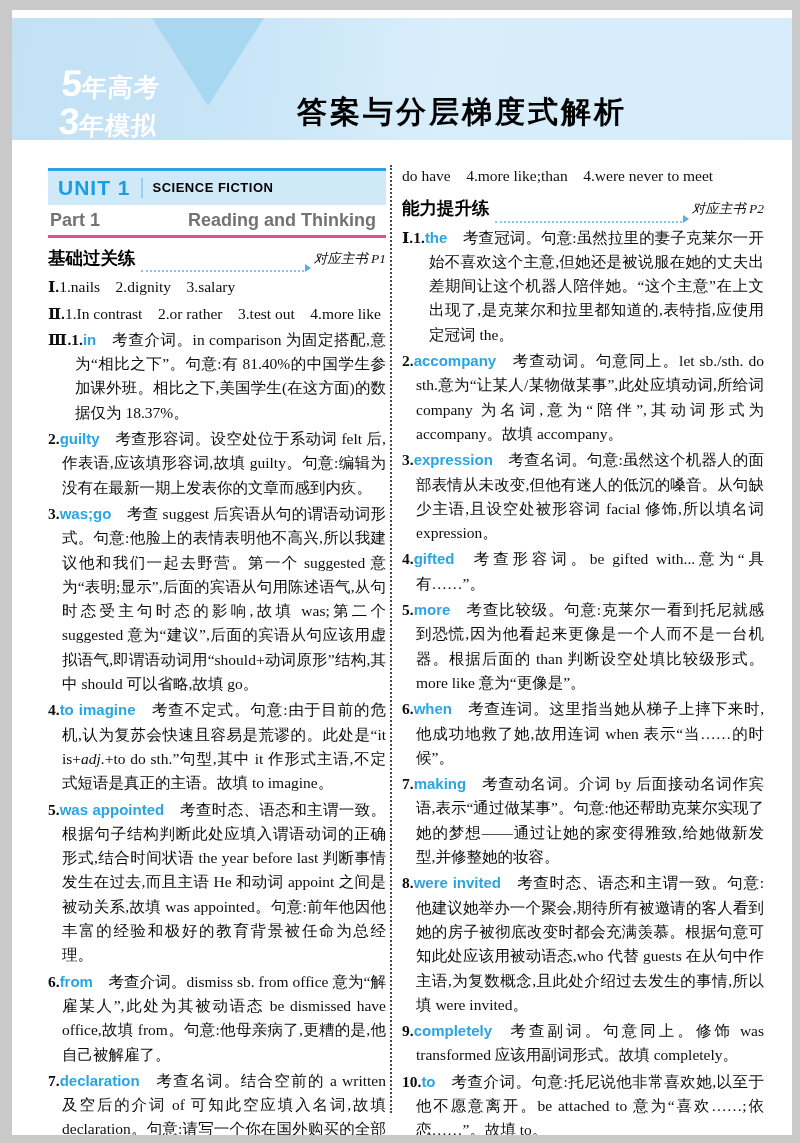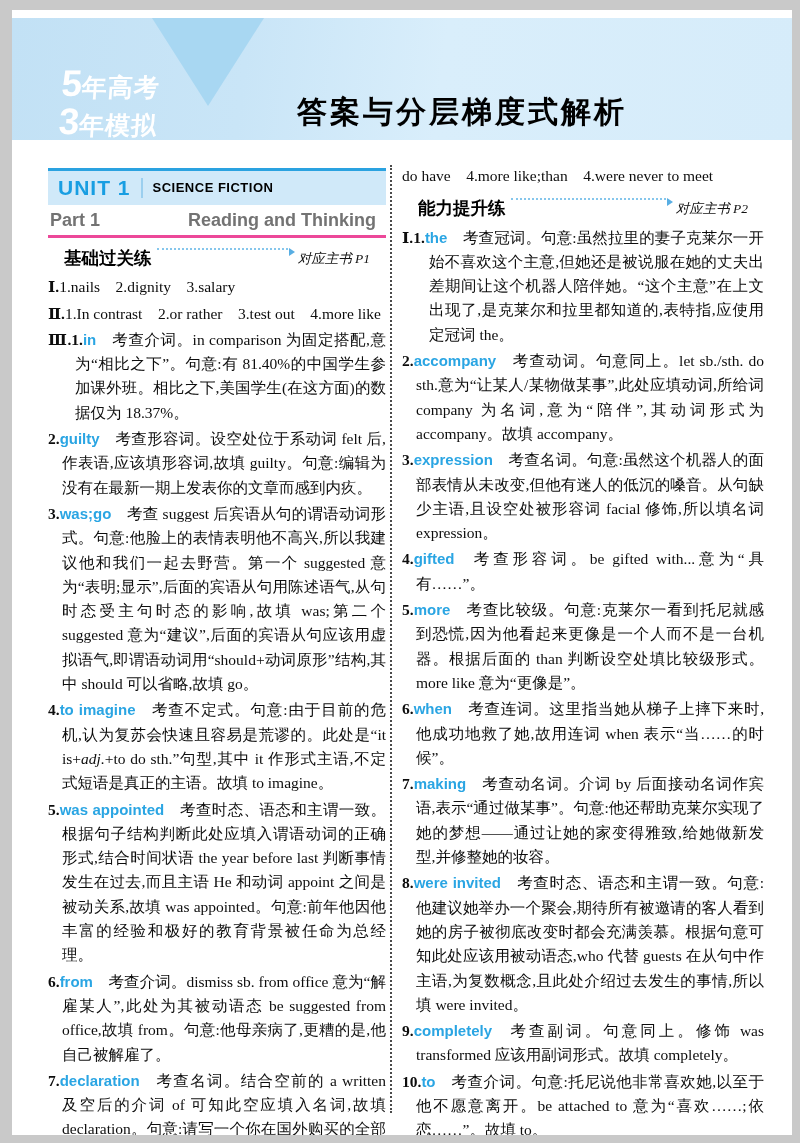--- a/index.html
+++ b/index.html
@@ -30,21 +30,21 @@
   
   .unit-block{border-top:3px solid #2aa2e0;border-bottom:3px solid #ec4899;margin-bottom:4px;}
   .unit-bar{background:#d0e9f9;height:34px;display:flex;align-items:center;padding:0 10px;gap:10px;}
   .unit-label{color:#189ee2;font-family:"Liberation Sans","DejaVu Sans",sans-serif;font-weight:bold;font-size:21px;letter-spacing:1px;white-space:nowrap;}
   .unit-sep{width:2px;height:20px;background:#9bcfef;}
   .unit-title{color:#000;font-family:"Liberation Sans","DejaVu Sans",sans-serif;font-weight:bold;font-size:13px;letter-spacing:0.5px;white-space:nowrap;}
   .unit-part{height:30px;display:flex;align-items:center;padding:0 10px 0 2px;gap:16px;
     color:#737373;font-family:"Liberation Sans","DejaVu Sans",sans-serif;font-weight:bold;font-size:18px;justify-content:space-between;}
 
   
-  .sec{display:flex;align-items:flex-start;margin:8px 16px 5px;}
+  .sec{display:flex;align-items:flex-end;margin:8px 0 5px;}
   .sec-title{font-family:"Liberation Sans","DejaVu Sans",sans-serif;font-weight:bold;font-size:17.5px;color:#000;white-space:nowrap;}
   .sec-leader{flex:1;margin:0 1px 0 5px;height:0;border-bottom:2px dotted #85c6ec;transform:translateY(2px);}
   .sec-arrow{width:0;height:0;border-left:6px solid #58aee3;border-top:4px solid transparent;
     border-bottom:4px solid transparent;margin-right:3px;transform:translateY(2px);}
   .sec-ref{font-style:italic;font-size:13.5px;color:#111;white-space:nowrap;transform:translateY(1px);}
 
   
   .item{margin:2px 0;}
   .item.roman{padding-left:27px;text-indent:-27px;}
   .item.num{padding-left:14px;text-indent:-14px;}
@@ -90,21 +90,21 @@
     </div>
 
     <div>
         <p class="item roman"><span class="sg-b">Ⅰ.</span><span class="sg-r">1.nails  2.dignity  3.salary</span></p>
         <p class="item roman"><span class="sg-b">Ⅱ.</span><span class="sg-r">1.In contrast  2.or rather  3.test out  4.more like</span></p>
         <p class="item roman"><span class="sg-b">Ⅲ.1.</span><span class="sg-a">in</span><span class="sg-r">  考查介词。in comparison 为固定搭配,意为“相比之下”。句意:有 81.40%的中国学生参加课外班。相比之下,美国学生(在这方面)的数据仅为 18.37%。</span></p>
         <p class="item num"><span class="sg-b">2.</span><span class="sg-a">guilty</span><span class="sg-r">  考查形容词。设空处位于系动词 felt 后,作表语,应该填形容词,故填 guilty。句意:编辑为没有在最新一期上发表你的文章而感到内疚。</span></p>
         <p class="item num"><span class="sg-b">3.</span><span class="sg-a">was;go</span><span class="sg-r">  考查 suggest 后宾语从句的谓语动词形式。句意:他脸上的表情表明他不高兴,所以我建议他和我们一起去野营。第一个 suggested 意为“表明;显示”,后面的宾语从句用陈述语气,从句时态受主句时态的影响,故填 was;第二个 suggested 意为“建议”,后面的宾语从句应该用虚拟语气,即谓语动词用“should+动词原形”结构,其中 should 可以省略,故填 go。</span></p>
         <p class="item num"><span class="sg-b">4.</span><span class="sg-a">to imagine</span><span class="sg-r">  考查不定式。句意:由于目前的危机,认为复苏会快速且容易是荒谬的。此处是“it is+</span><span class="sg-i">adj.</span><span class="sg-r">+to do sth.”句型,其中 it 作形式主语,不定式短语是真正的主语。故填 to imagine。</span></p>
         <p class="item num"><span class="sg-b">5.</span><span class="sg-a">was appointed</span><span class="sg-r">  考查时态、语态和主谓一致。根据句子结构判断此处应填入谓语动词的正确形式,结合时间状语 the year before last 判断事情发生在过去,而且主语 He 和动词 appoint 之间是被动关系,故填 was appointed。句意:前年他因他丰富的经验和极好的教育背景被任命为总经理。</span></p>
-        <p class="item num"><span class="sg-b">6.</span><span class="sg-a">from</span><span class="sg-r">  考查介词。dismiss sb. from office 意为“解雇某人”,此处为其被动语态 be suggested from office,故填 from。句意:他母亲病了,更糟的是,他自己被解雇了。</span></p>
+        <p class="item num"><span class="sg-b">6.</span><span class="sg-a">from</span><span class="sg-r">  考查介词。dismiss sb. from office 意为“解雇某人”,此处为其被动语态 be dismissed have office,故填 from。句意:他母亲病了,更糟的是,他自己被解雇了。</span></p>
         <p class="item num"><span class="sg-b">7.</span><span class="sg-a">declaration</span><span class="sg-r">  考查名词。结合空前的 a written 及空后的介词 of 可知此空应填入名词,故填 declaration。句意:请写一个你在国外购买的全部商品的书面申报单。</span></p>
       </div>
   </div>
 
   <div class="col col-right">
     <div>
         <p class="item plain"><span class="sg-r">do have  4.more like;than  4.were never to meet</span></p>
       </div>
 
     <div class="sec">

